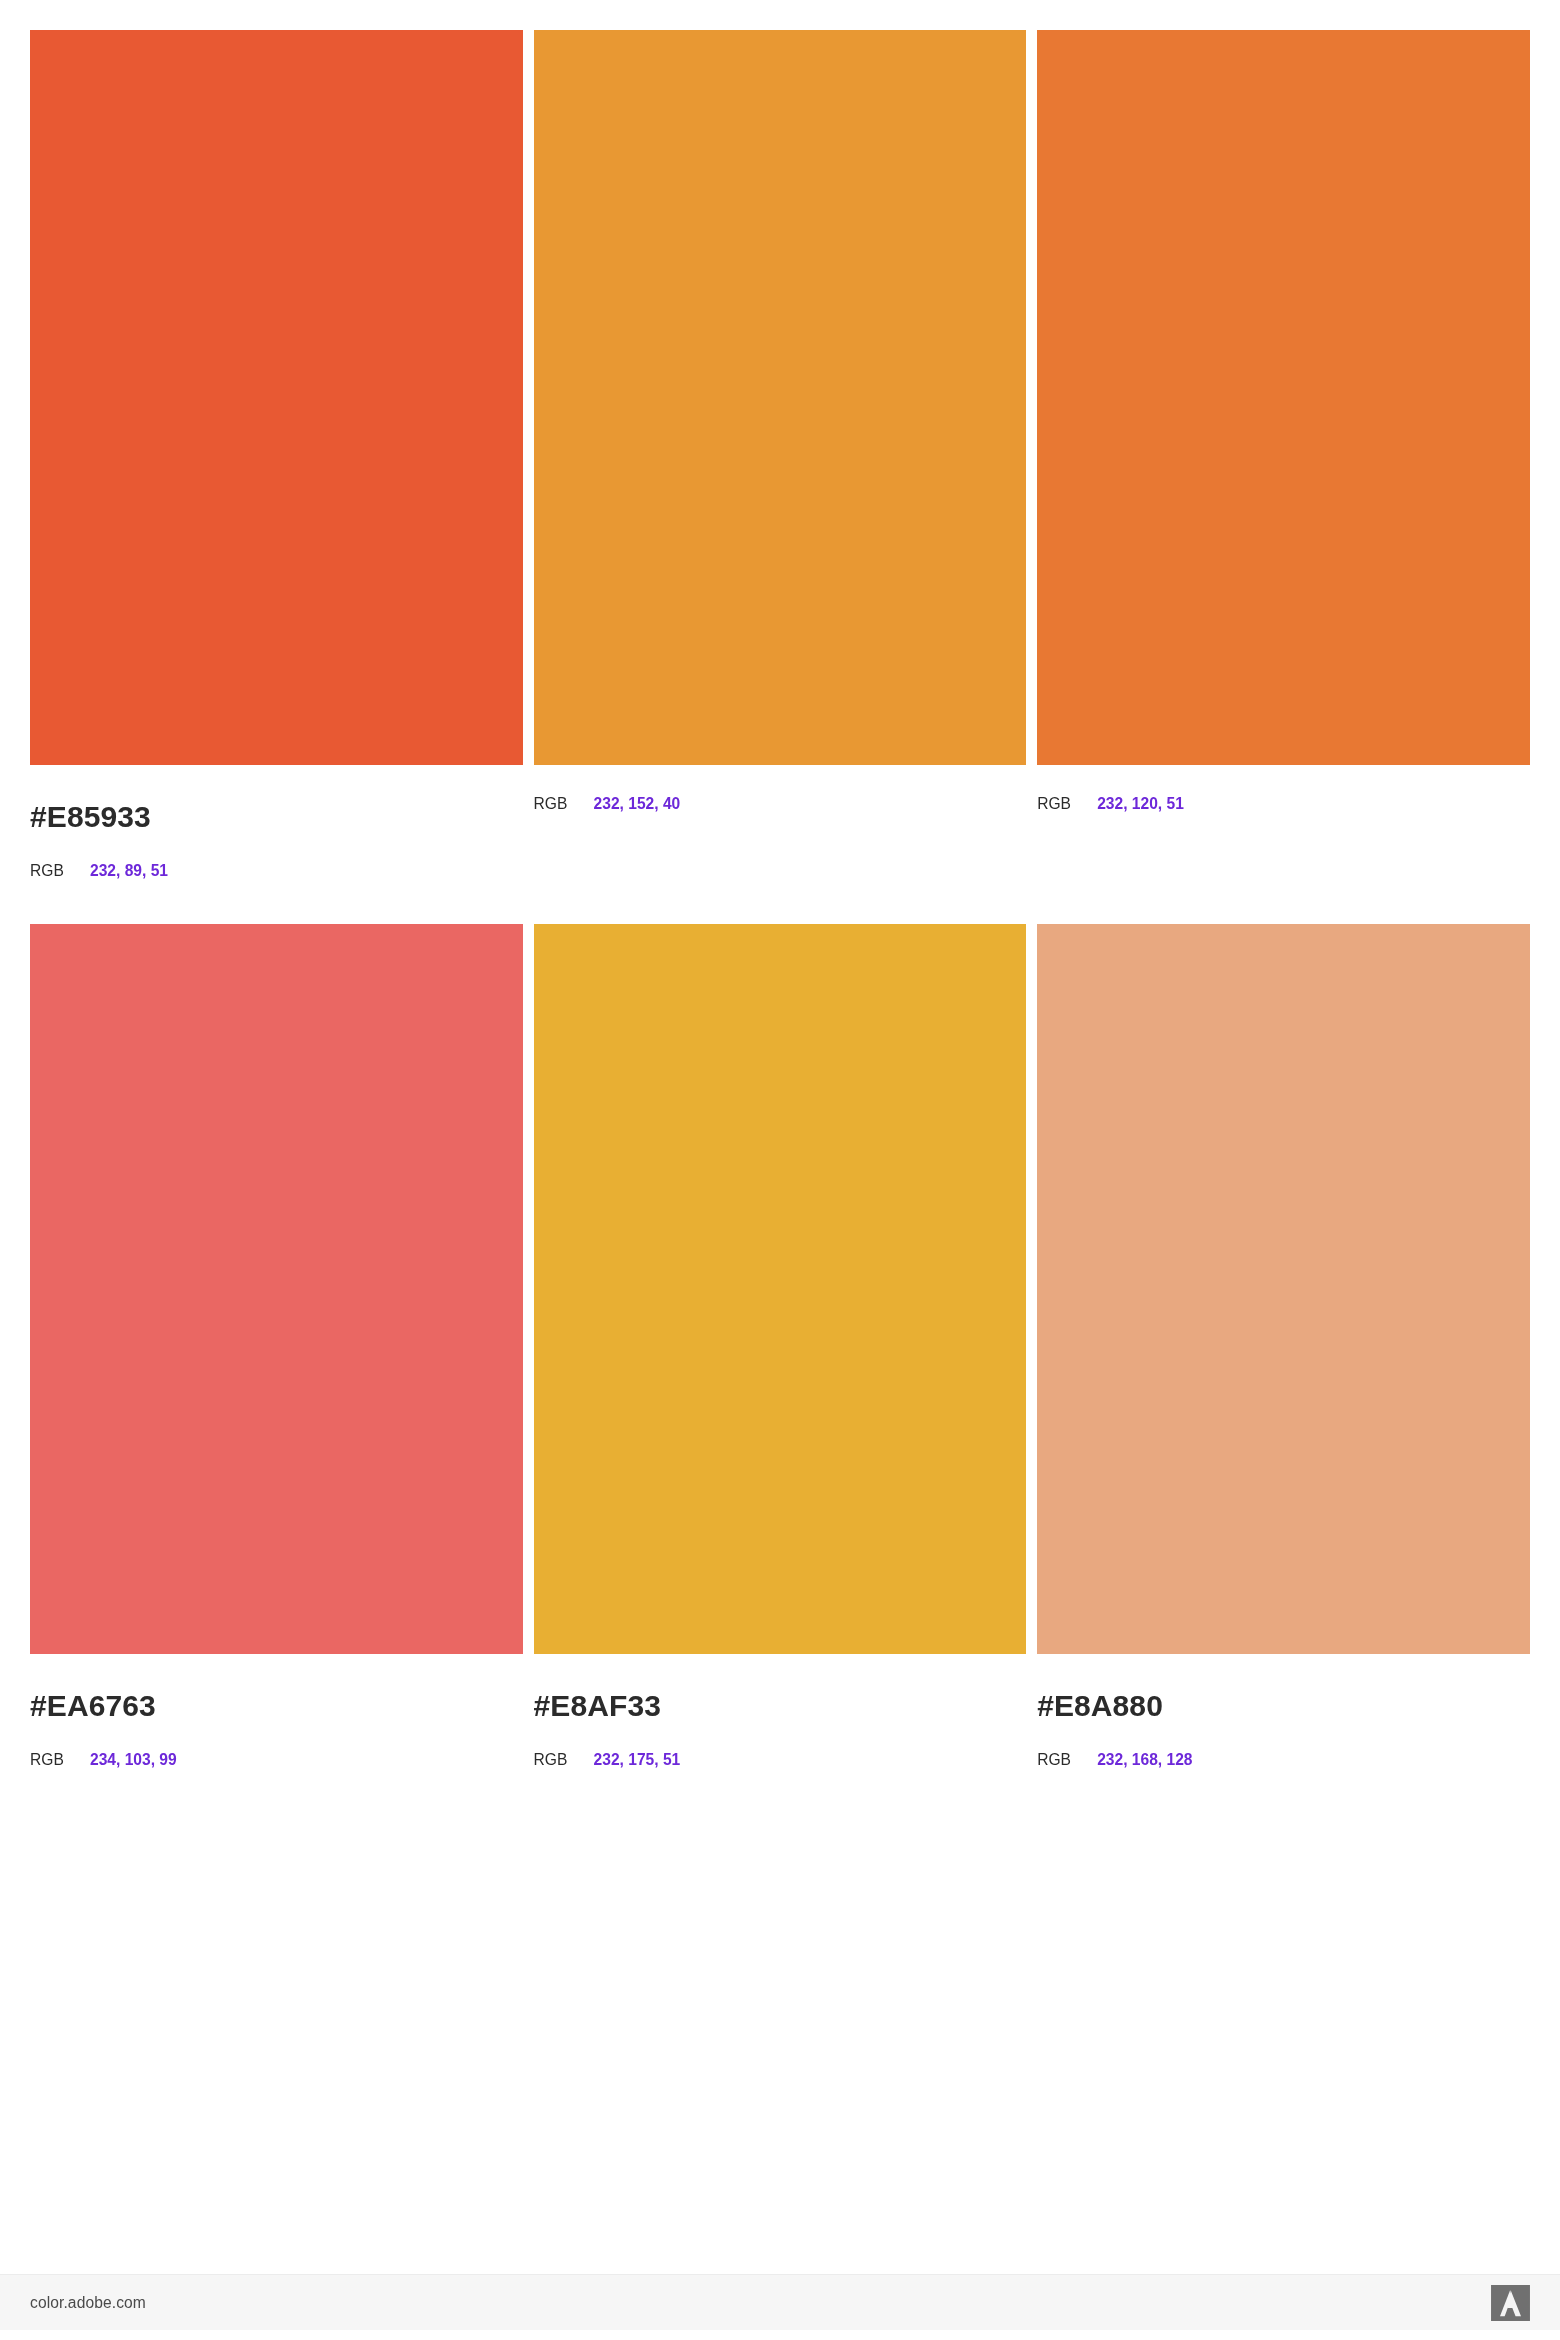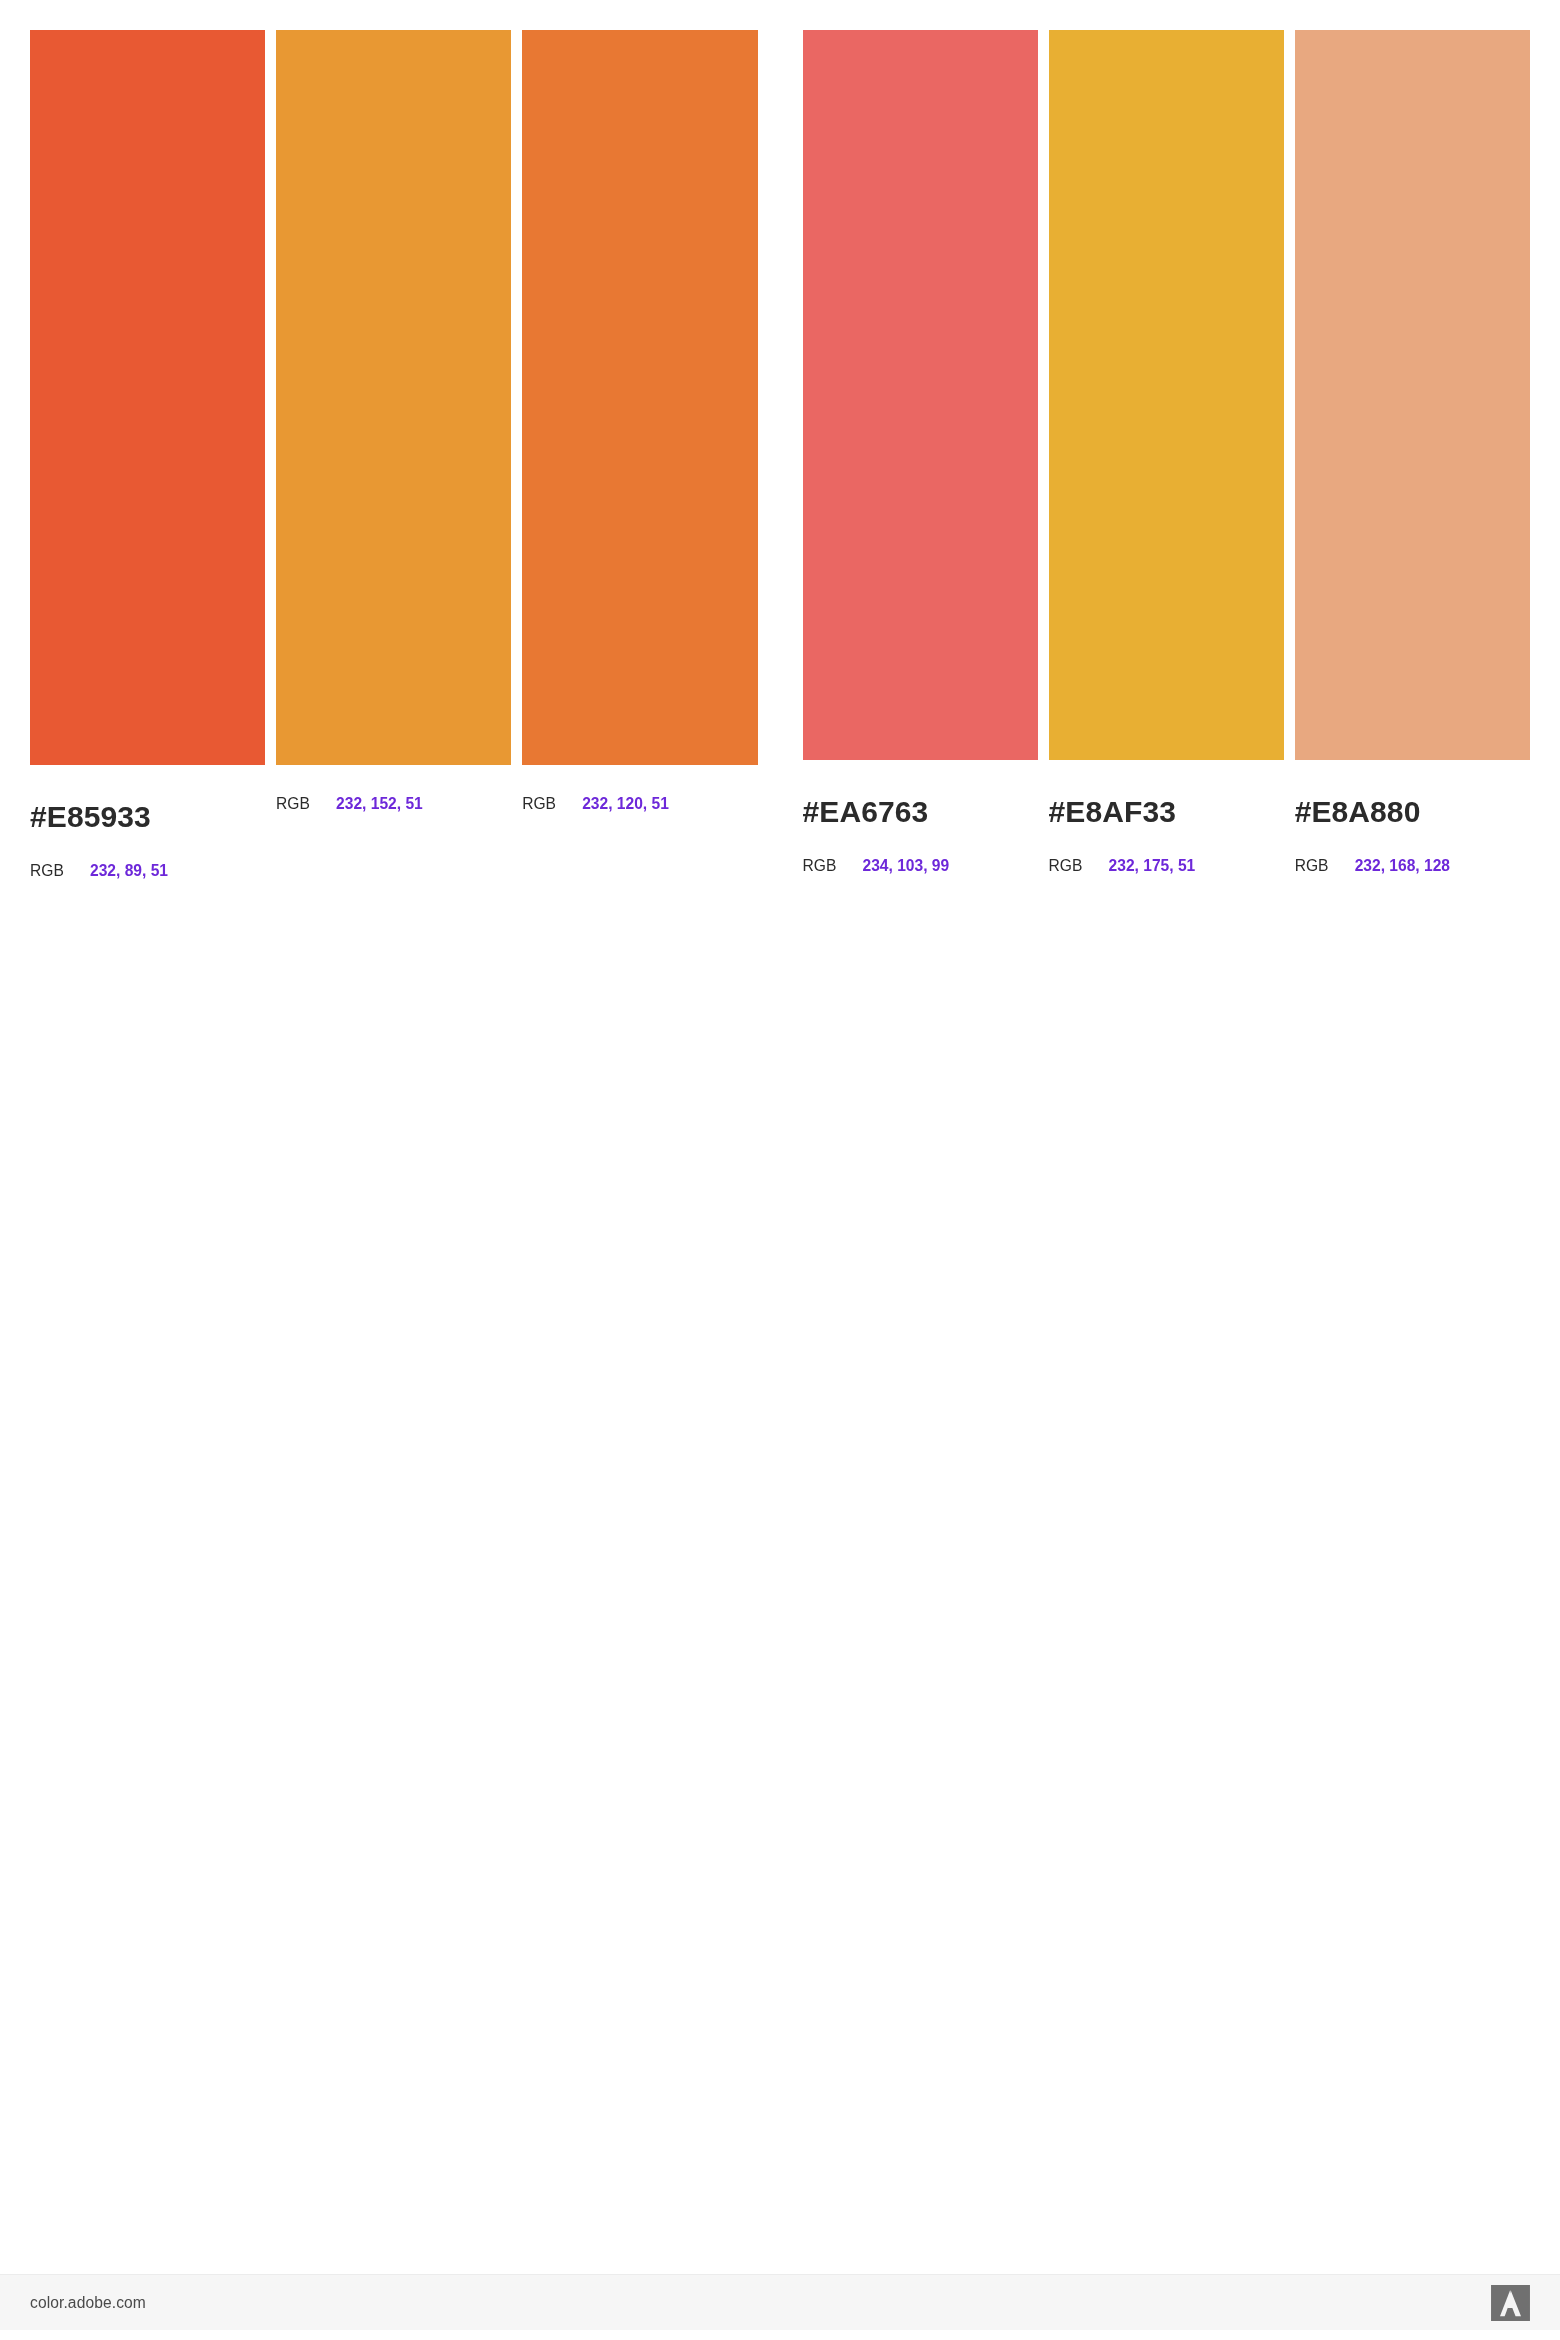--- a/index.html
+++ b/index.html
@@ -25,21 +25,21 @@
     box-sizing: border-box;
     background: #ffffff;
   }
 
   .swatch-grid {
     position: absolute;
     left: 30px;
     top: 30px;
     width: 1500px;
     display: flex;
-    flex-direction: row;
+    flex-direction: column;
     gap: 45px;
   }
 
   .swatch-row {
     display: flex;
     flex-direction: row;
     gap: 10.7px;
     width: 100%;
   }
 
@@ -145,21 +145,21 @@
             <span class="rgb-value">232, 89, 51</span>
           </div>
         </div>
       </div>
 
       <div class="swatch-cell">
         <div class="swatch-chip" style="background-color: rgb(232, 152, 51);"></div>
         <div class="swatch-info">
           <div class="swatch-rgb-line">
             <span class="rgb-label">RGB</span>
-            <span class="rgb-value">232, 152, 51</span>
+            <span class="rgb-value">232, 152, 40</span>
           </div>
         </div>
       </div>
 
       <div class="swatch-cell">
         <div class="swatch-chip" style="background-color: rgb(232, 120, 51);"></div>
         <div class="swatch-info">
           <div class="swatch-rgb-line">
             <span class="rgb-label">RGB</span>
             <span class="rgb-value">232, 120, 51</span>

